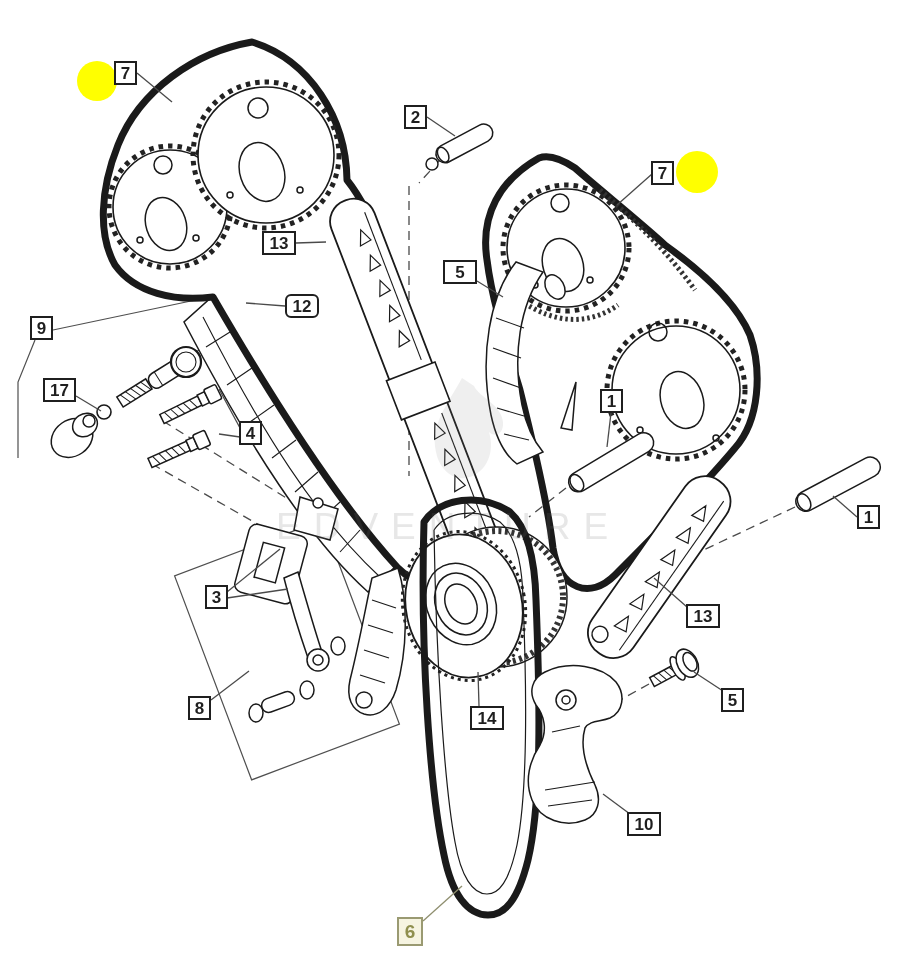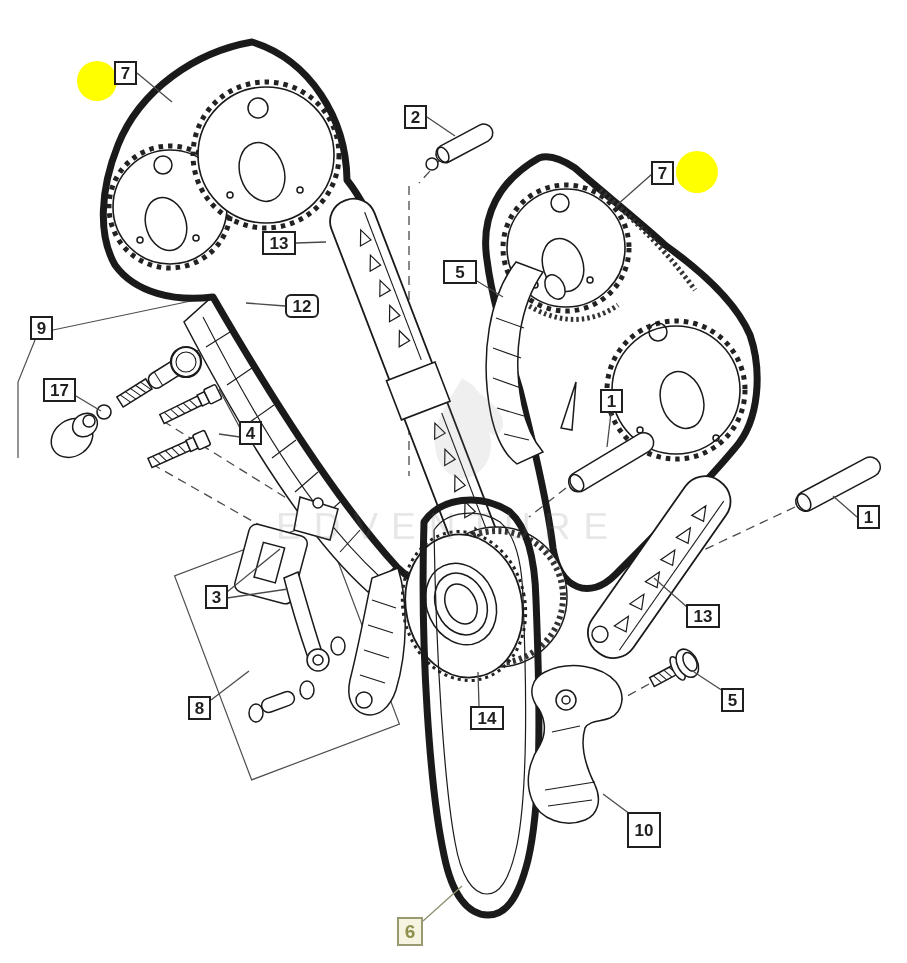--- a/index.html
+++ b/index.html
@@ -314,16 +314,16 @@
 <div class="callout" style="left:30px;top:316px;width:23px;height:24px;">9</div>
 <div class="callout" style="left:43px;top:378px;width:33px;height:24px;">17</div>
 <div class="callout" style="left:239px;top:421px;width:23px;height:24px;">4</div>
 <div class="callout" style="left:600px;top:389px;width:23px;height:24px;">1</div>
 <div class="callout" style="left:857px;top:505px;width:23px;height:24px;">1</div>
 <div class="callout" style="left:205px;top:585px;width:23px;height:24px;">3</div>
 <div class="callout" style="left:686px;top:604px;width:34px;height:24px;">13</div>
 <div class="callout" style="left:188px;top:696px;width:23px;height:24px;">8</div>
 <div class="callout" style="left:462px;top:706px;width:34px;height:24px;margin-left:8px;">14</div>
 <div class="callout" style="left:721px;top:688px;width:23px;height:24px;">5</div>
-<div class="callout" style="left:627px;top:812px;width:34px;height:36px;">10</div>
+<div class="callout" style="left:627px;top:812px;width:34px;height:24px;">10</div>
 <div class="callout selected" style="left:397px;top:917px;width:26px;height:29px;font-size:19px;">6</div>
 
 </div>
 
 </body></html>

